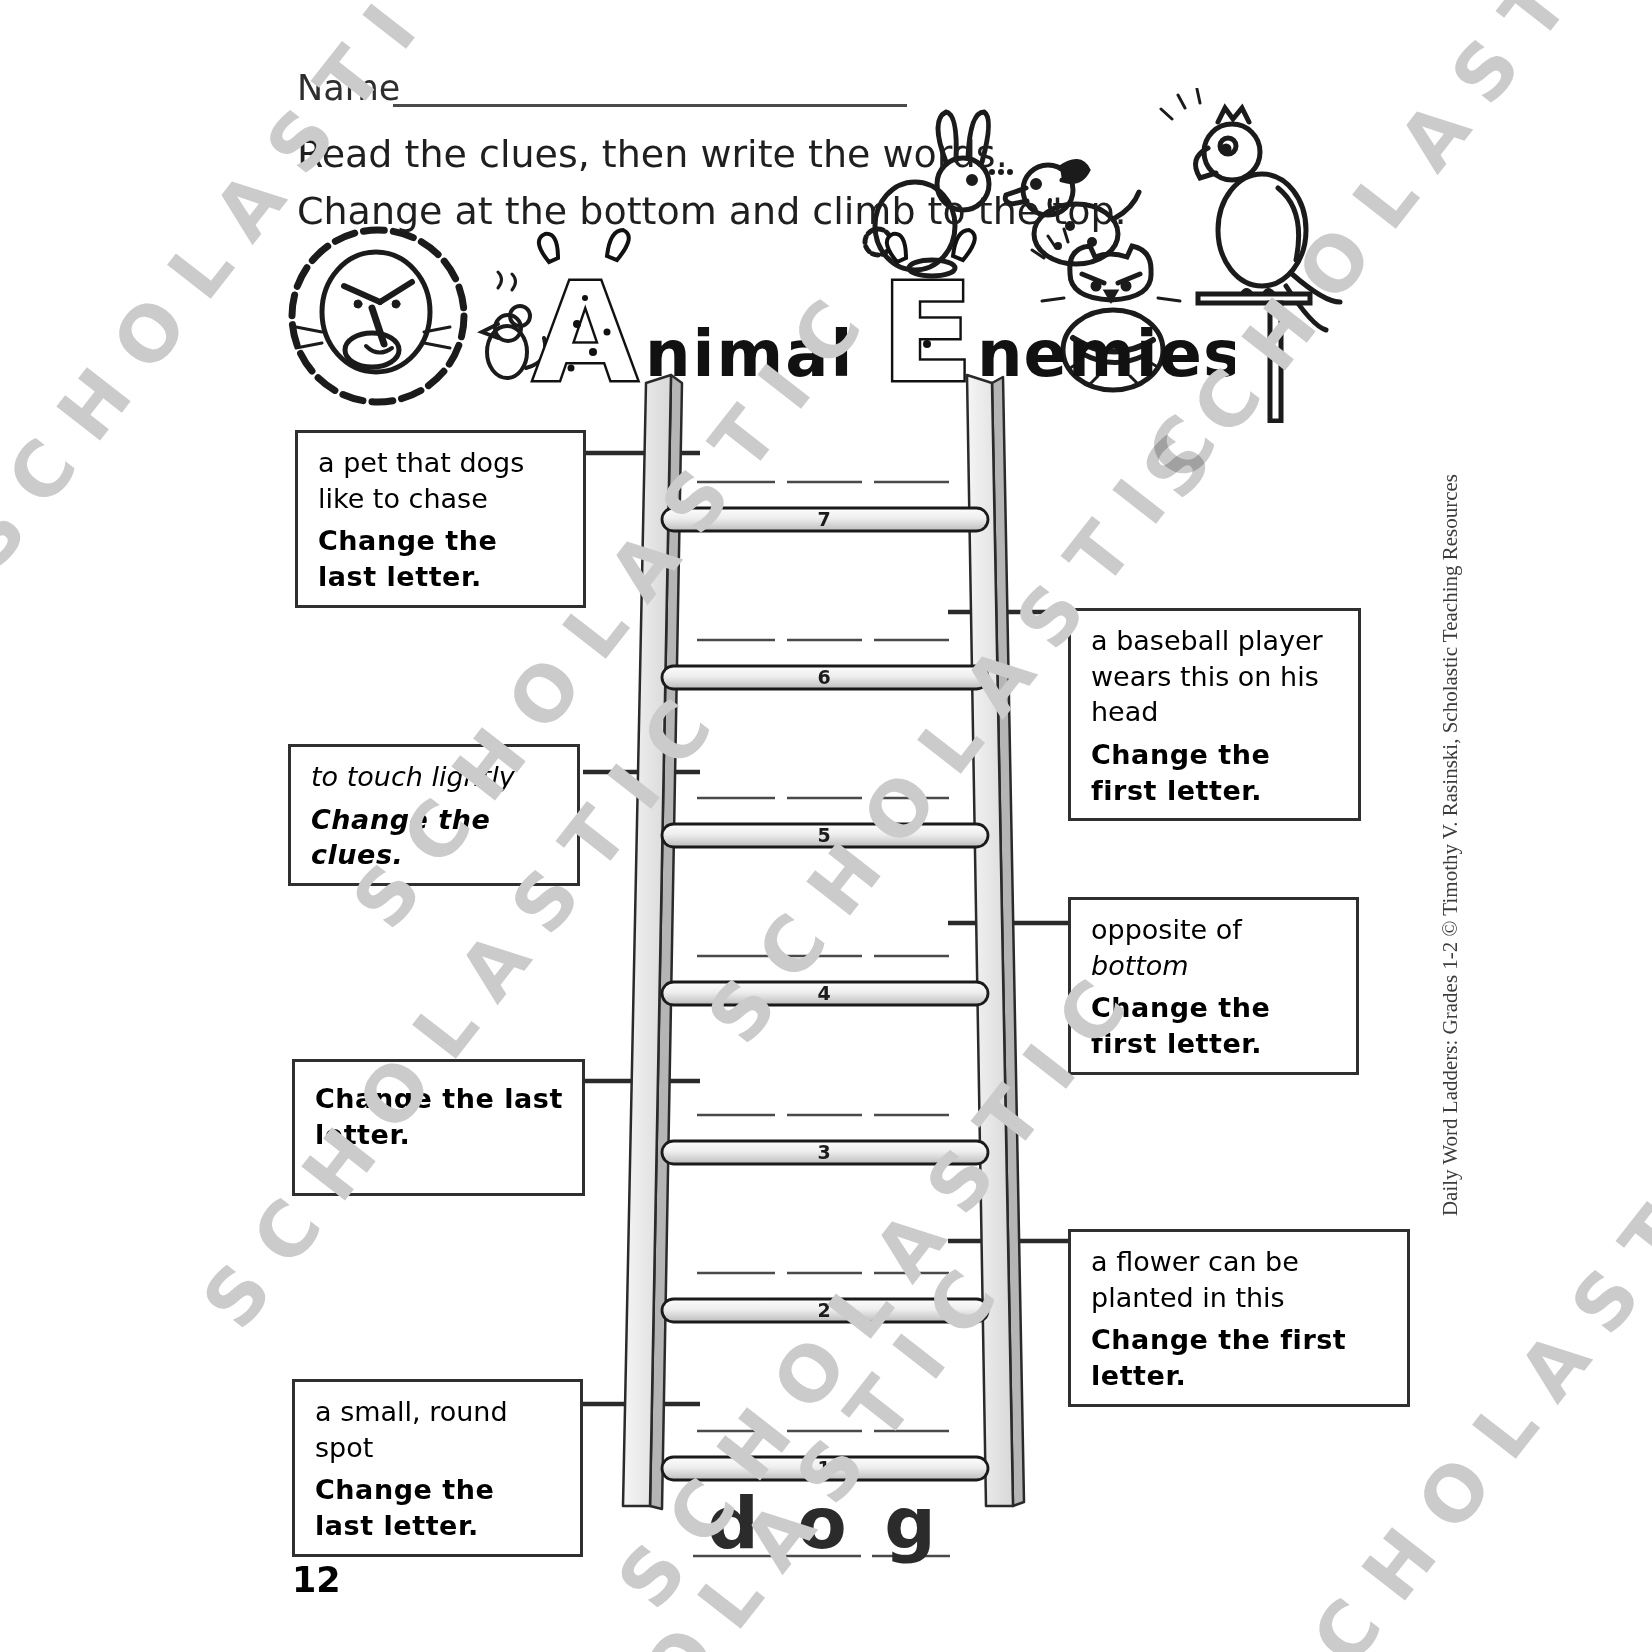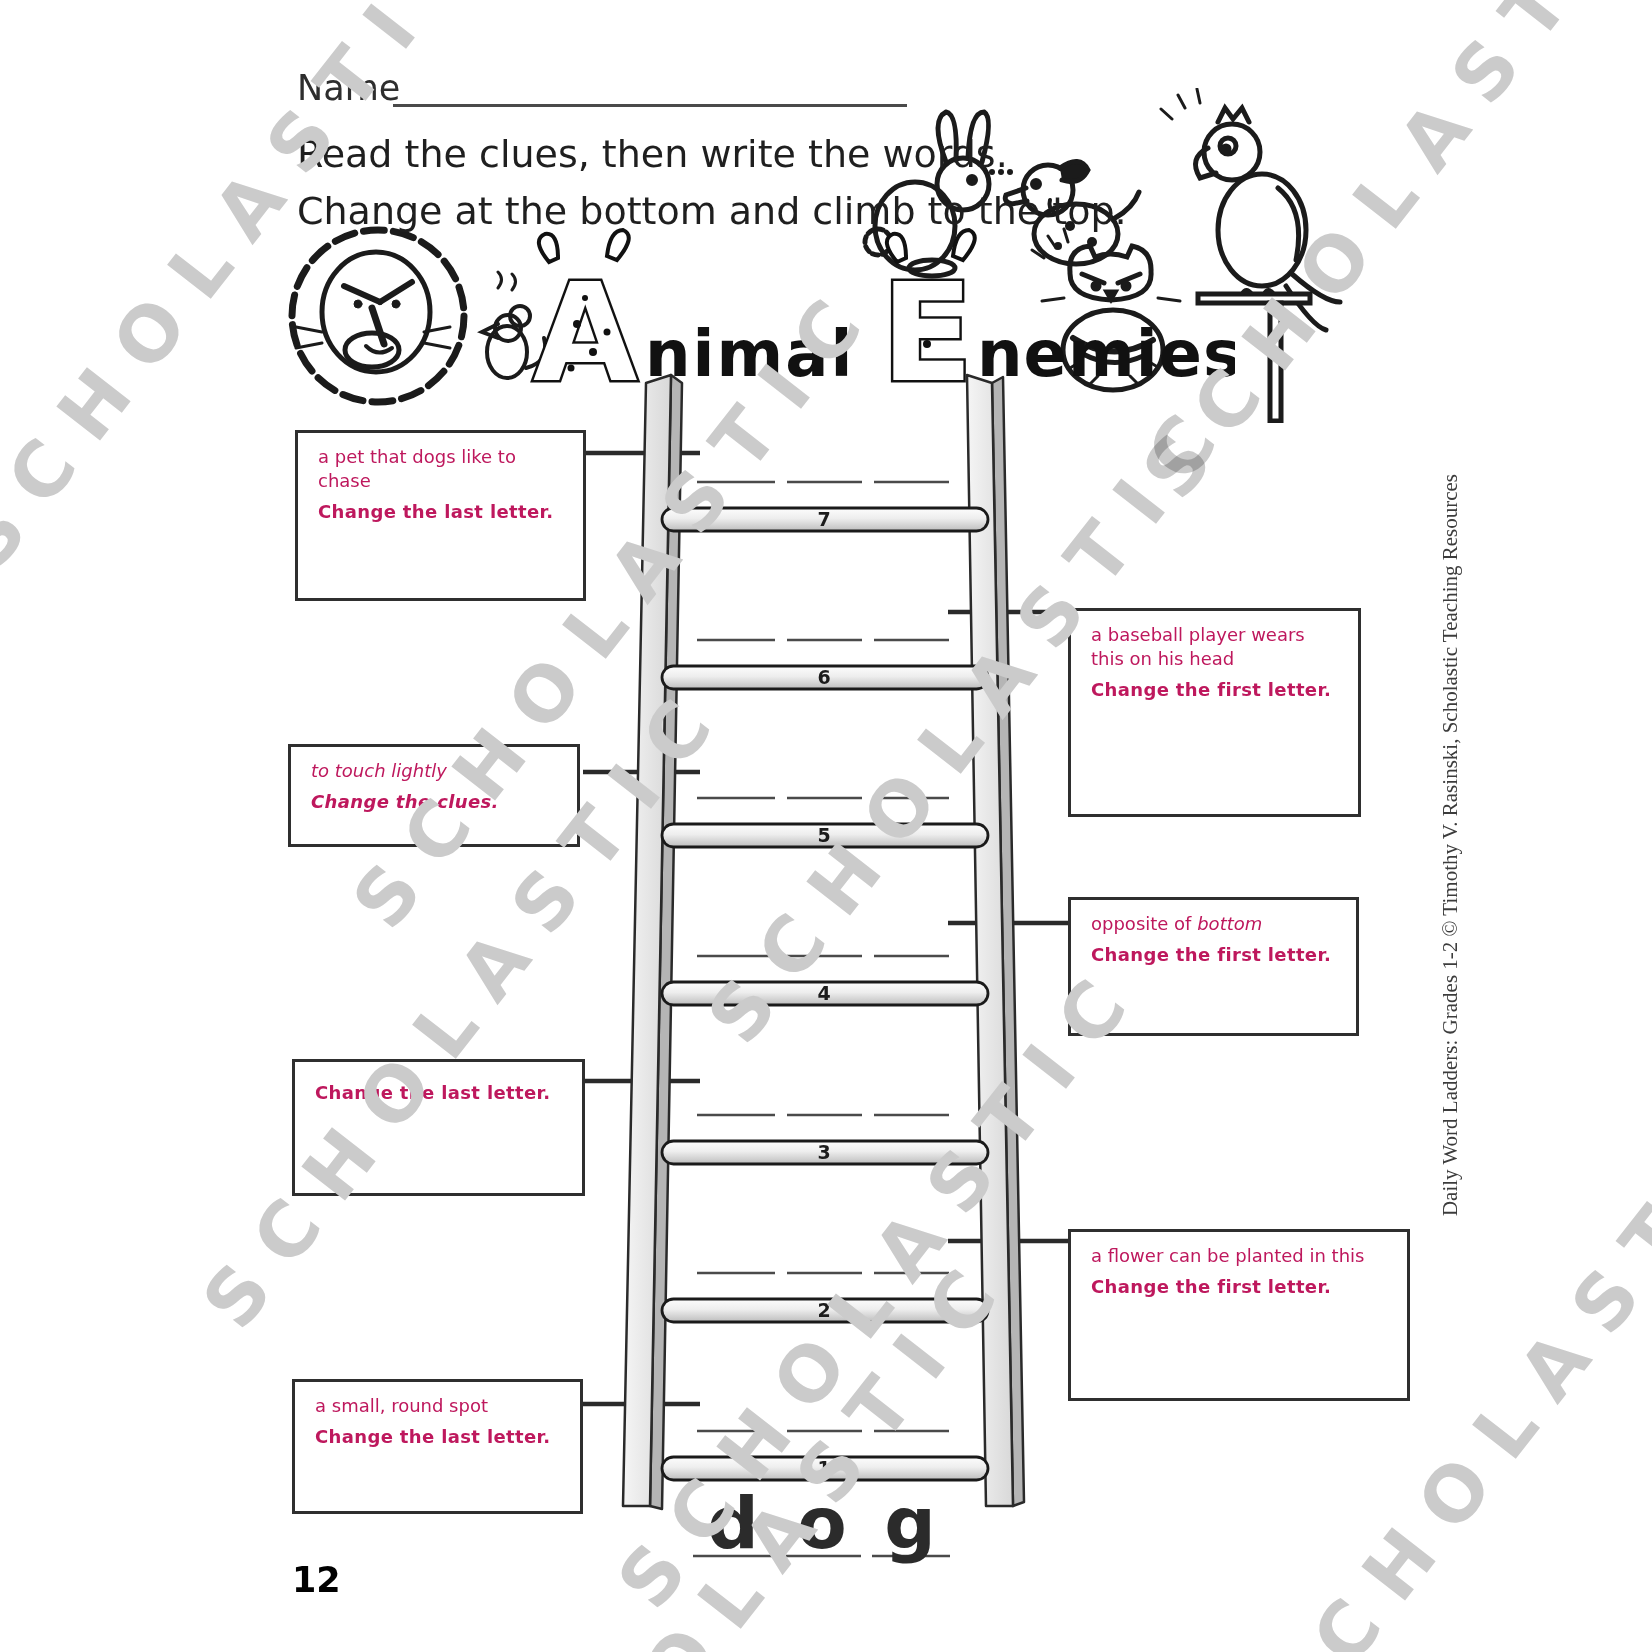--- a/index.html
+++ b/index.html
@@ -32,21 +32,21 @@
   
   .title-svg{position:absolute;left:515px;top:228px;z-index:2;}
   .illu-svg{position:absolute;left:270px;top:88px;z-index:2;}
   
   .ladder-svg{position:absolute;left:0;top:0;z-index:2;}
   
   .clue-box{
     position:absolute;z-index:3;box-sizing:border-box;
     border:3px solid #2f2f2f;background:#ffffff;
     padding:12px 18px 10px 20px;
-    font-size:18px;line-height:1.32;color:#be185d;
+    font-size:27px;line-height:1.32;color:#000000;
   }
   .clue-instruction{font-weight:bold;margin-top:7px;letter-spacing:.02em;}
   .clue-text em{font-style:italic;}
   
   .side-credit{
     position:absolute;left:1450px;top:845px;z-index:3;
     transform:translate(-50%,-50%) rotate(-90deg);
     white-space:nowrap;
     font-family:"Liberation Serif","DejaVu Serif",serif;
     font-size:21px;color:#3c3c3c;

